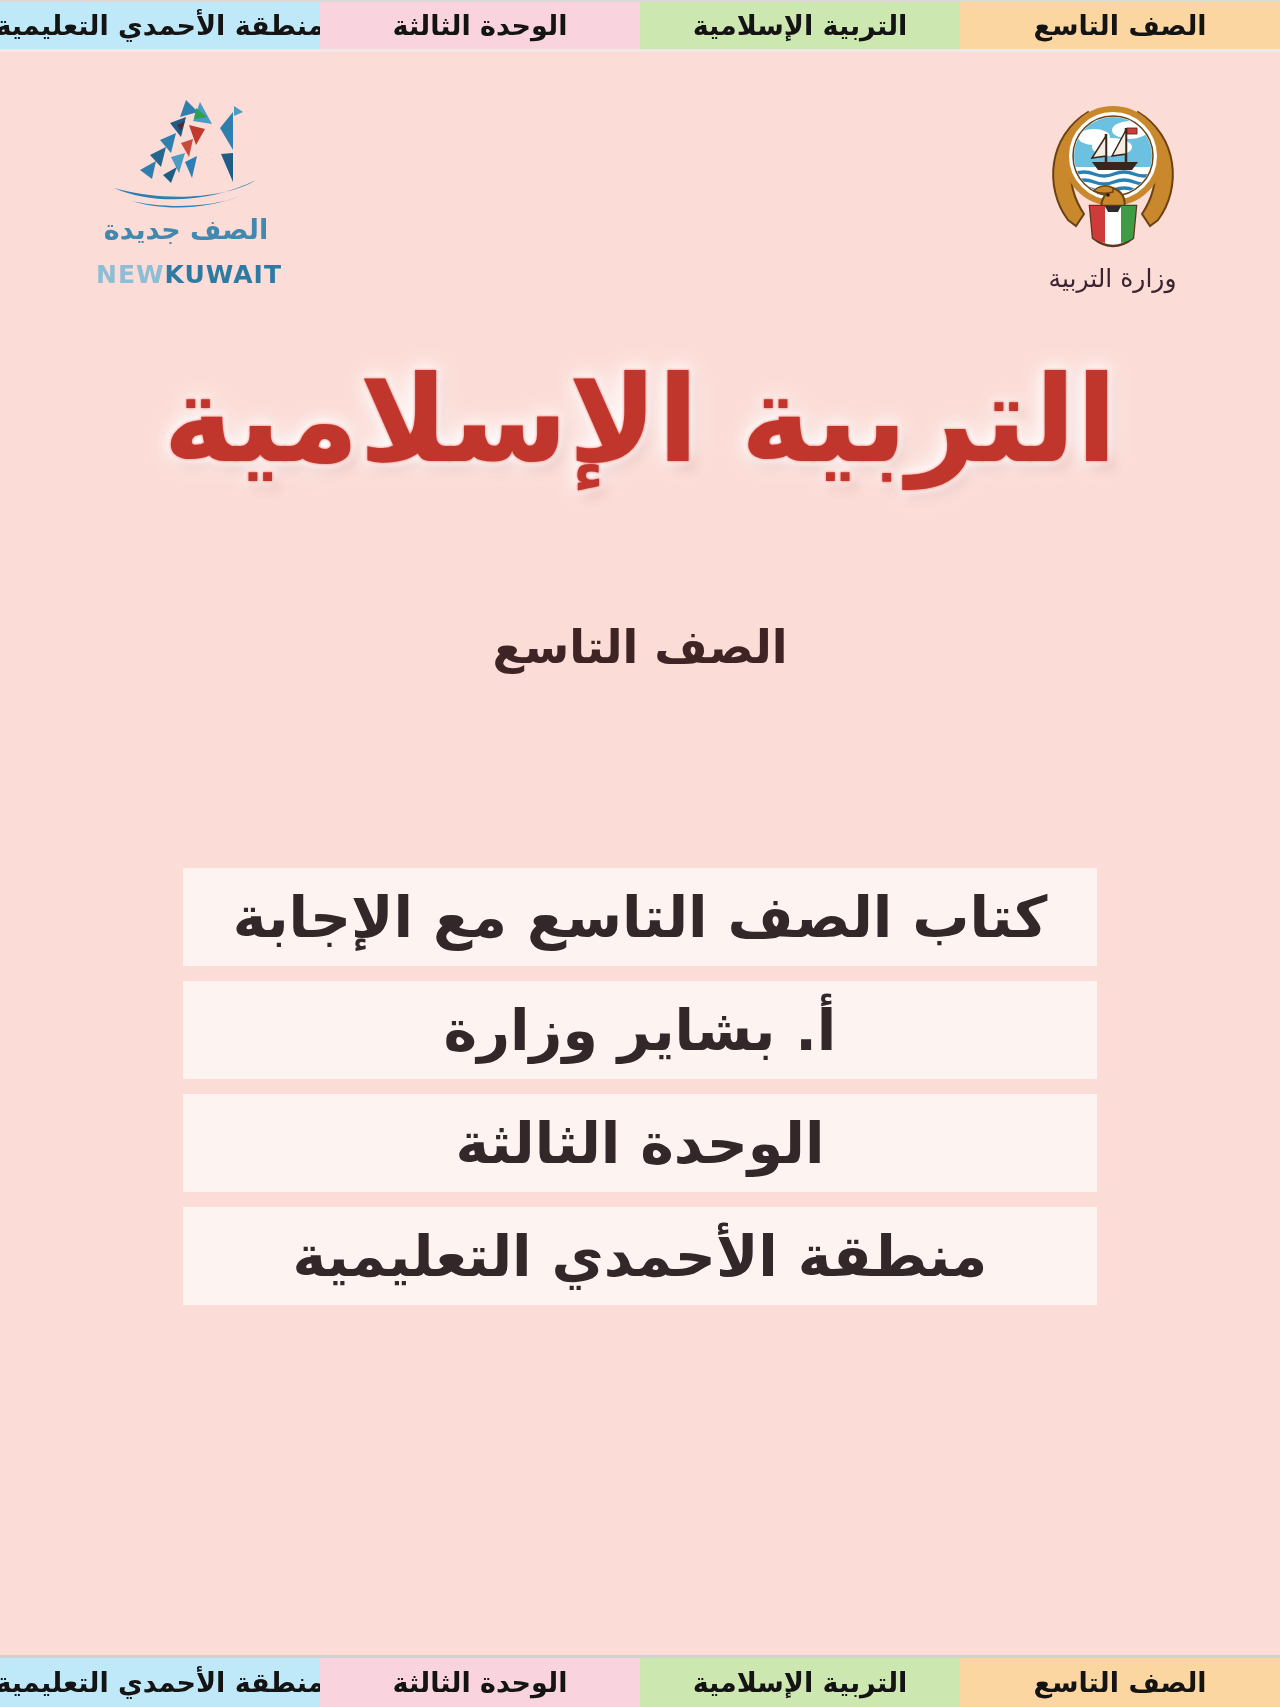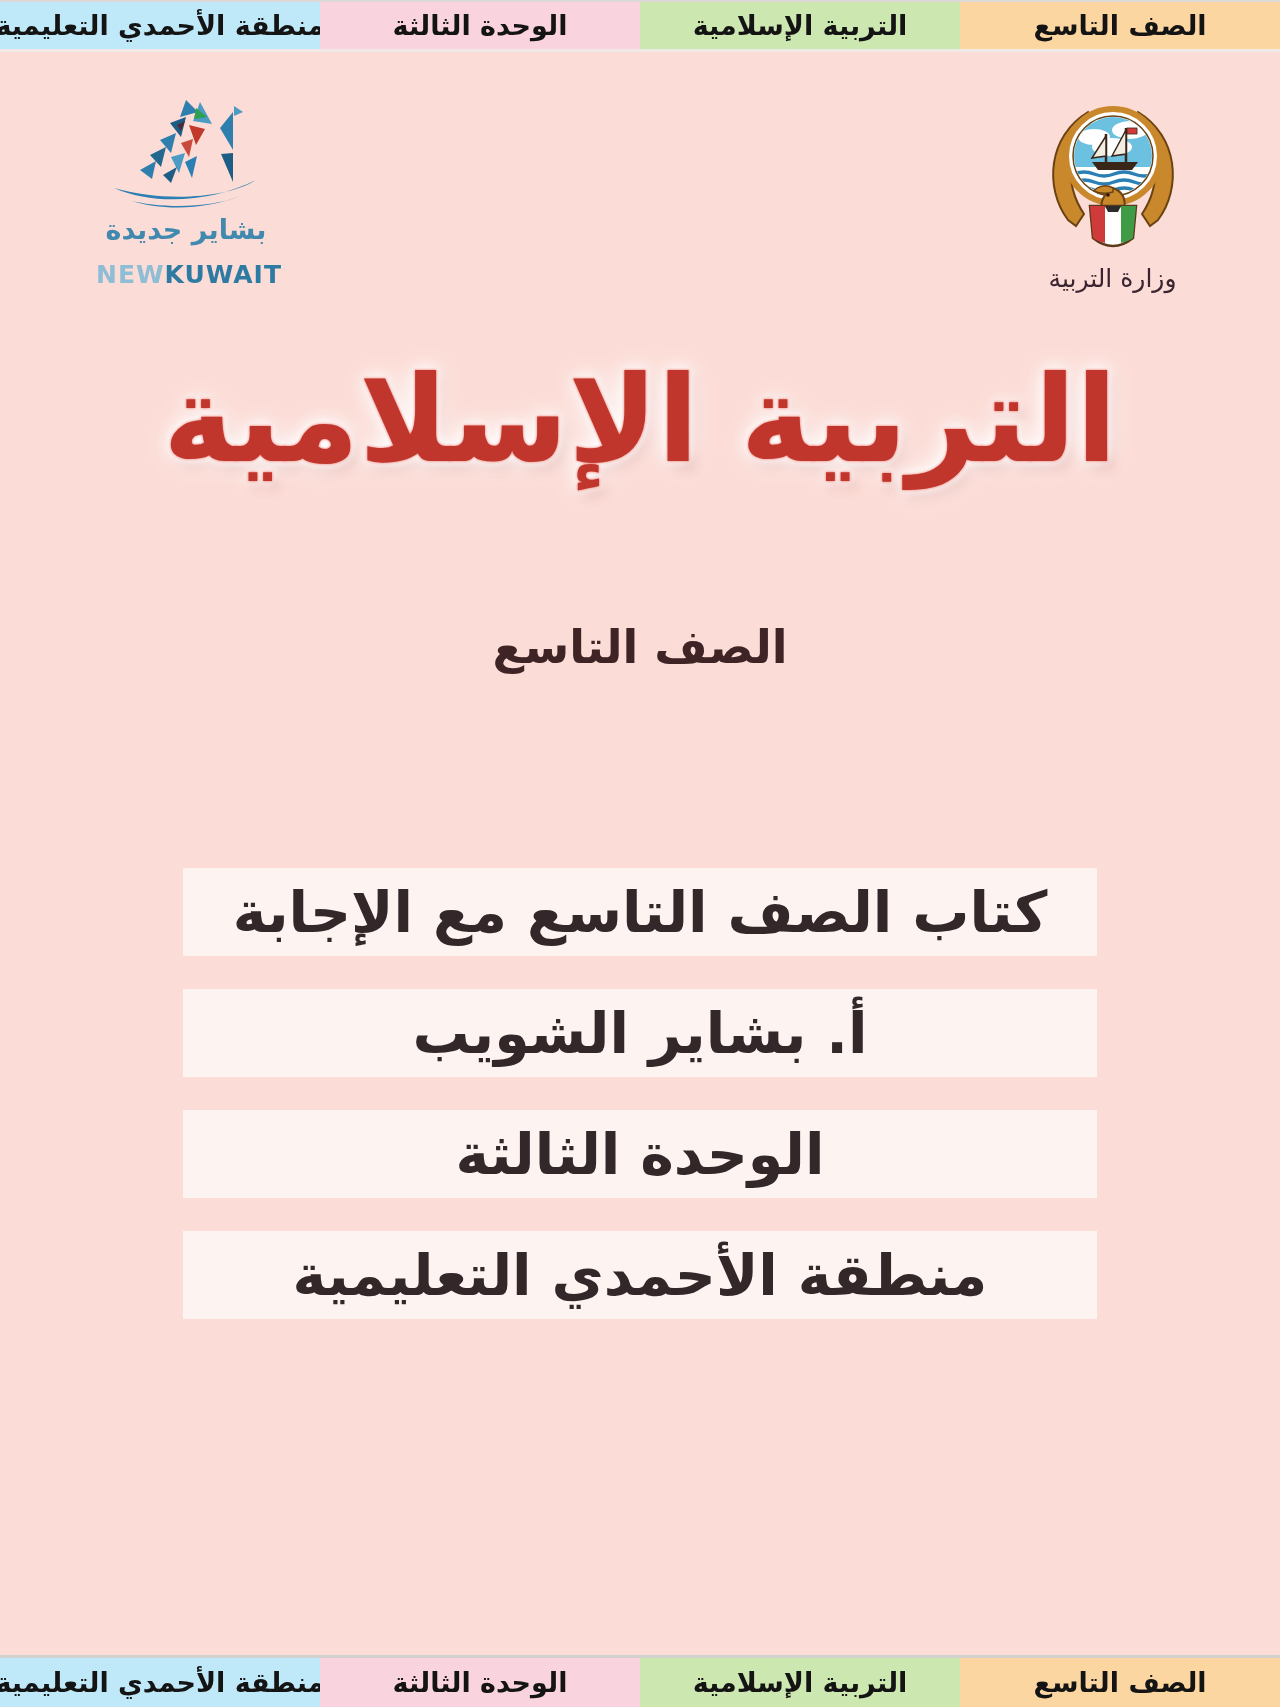--- a/index.html
+++ b/index.html
@@ -62,21 +62,21 @@
     text-align:center; direction:rtl;
     font-size:46px; font-weight:bold; color:#3e2424;
   }
   .grade-line { top:620px; }
   .part-line  { top:722px; }
   
   .boxes {
     position:absolute; top:868px; left:183px; width:914px;
   }
   .info-box {
-    width:914px; height:88px; margin-bottom:33px;
+    width:914px; height:98px; margin-bottom:15px;
     background:#fdf4f2;
     display:flex; align-items:center; justify-content:center;
   }
   .info-box span {
     direction:rtl; white-space:nowrap;
     font-size:57px; font-weight:bold; color:#33272a;
   }
 </style>
 </head>
 <body>
@@ -117,21 +117,21 @@
         <polygon points="85,66 97,60 92,82" fill="#2a7fb5"></polygon>
 
         <polygon points="120,32 133,16 133,54" fill="#2f7fae"></polygon>
         <polygon points="121,58 133,57 133,86" fill="#1d5d86"></polygon>
         <polygon points="134,10 143,16 134,20" fill="#4a9cc4"></polygon>
 
         <path d="M14,92 C55,110 112,106 156,84 C126,103 62,106 14,92 Z" fill="#2a7fb5"></path>
         <path d="M28,104 C66,116 106,113 140,100 C112,112 62,113 28,104 Z" fill="#2a7fb5"></path>
       </svg>
     </span>
-    <div class="nk-arabic">بشاير جديدة</div>
+    <div class="nk-arabic">الصف جديدة</div>
     <div class="nk-latin"><span class="nk-new">NEW</span><span class="nk-kw">KUWAIT</span></div>
   </div>
 
   <div class="emblem">
     <span>
       <svg width="158" height="168" viewBox="0 0 158 168" xmlns="http://www.w3.org/2000/svg">
 
         <path d="M34,128 C10,96 14,44 54,20 L62,30 C32,52 30,92 50,122 L42,134 Z" fill="#c9882b" stroke="#6b4312" stroke-width="2"></path>
         <path d="M124,128 C148,96 144,44 104,20 L96,30 C126,52 128,92 108,122 L116,134 Z" fill="#c9882b" stroke="#6b4312" stroke-width="2"></path>
 
@@ -173,21 +173,21 @@
 
   <div class="main-title">التربية الإسلامية</div>
 
   <div class="grade-line">الصف التاسع</div>
 
   <div class="boxes">
     <div class="info-box">
       <span>كتاب الصف التاسع مع الإجابة</span>
     </div>
     <div class="info-box">
-      <span>أ. بشاير الشويب</span>
+      <span>أ. بشاير وزارة</span>
     </div>
     <div class="info-box">
       <span>الوحدة الثالثة</span>
     </div>
     <div class="info-box">
       <span>منطقة الأحمدي التعليمية</span>
     </div>
   </div>
 
   <div class="banner bottom">

